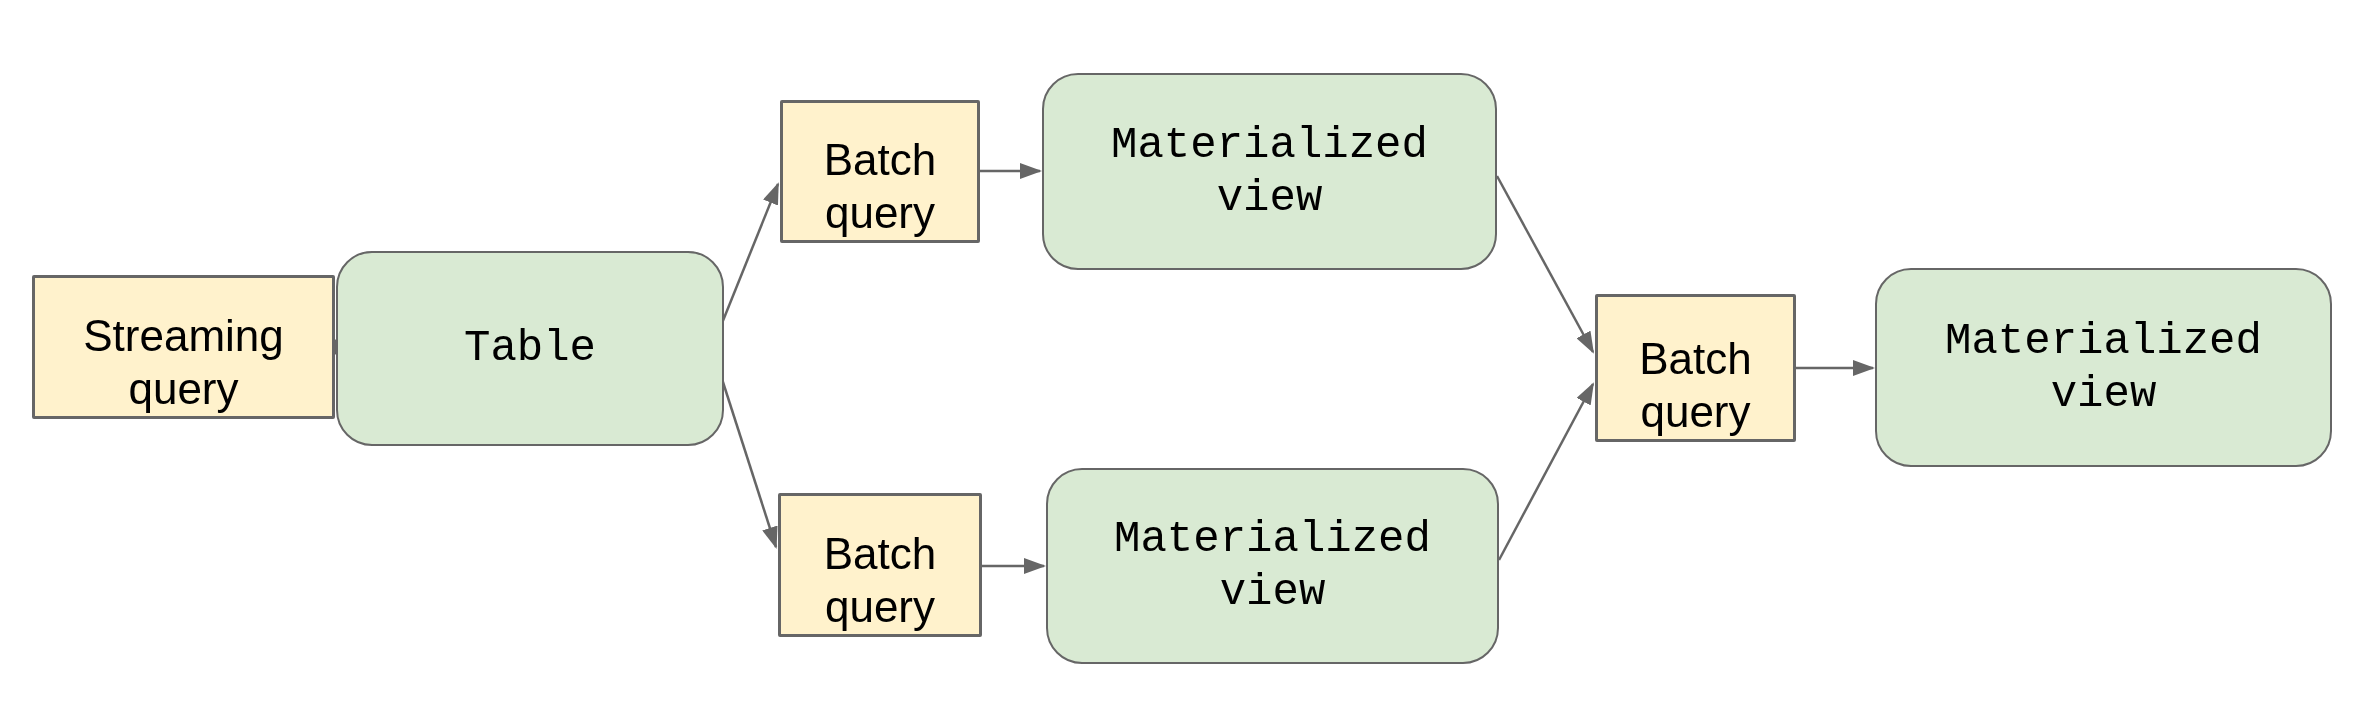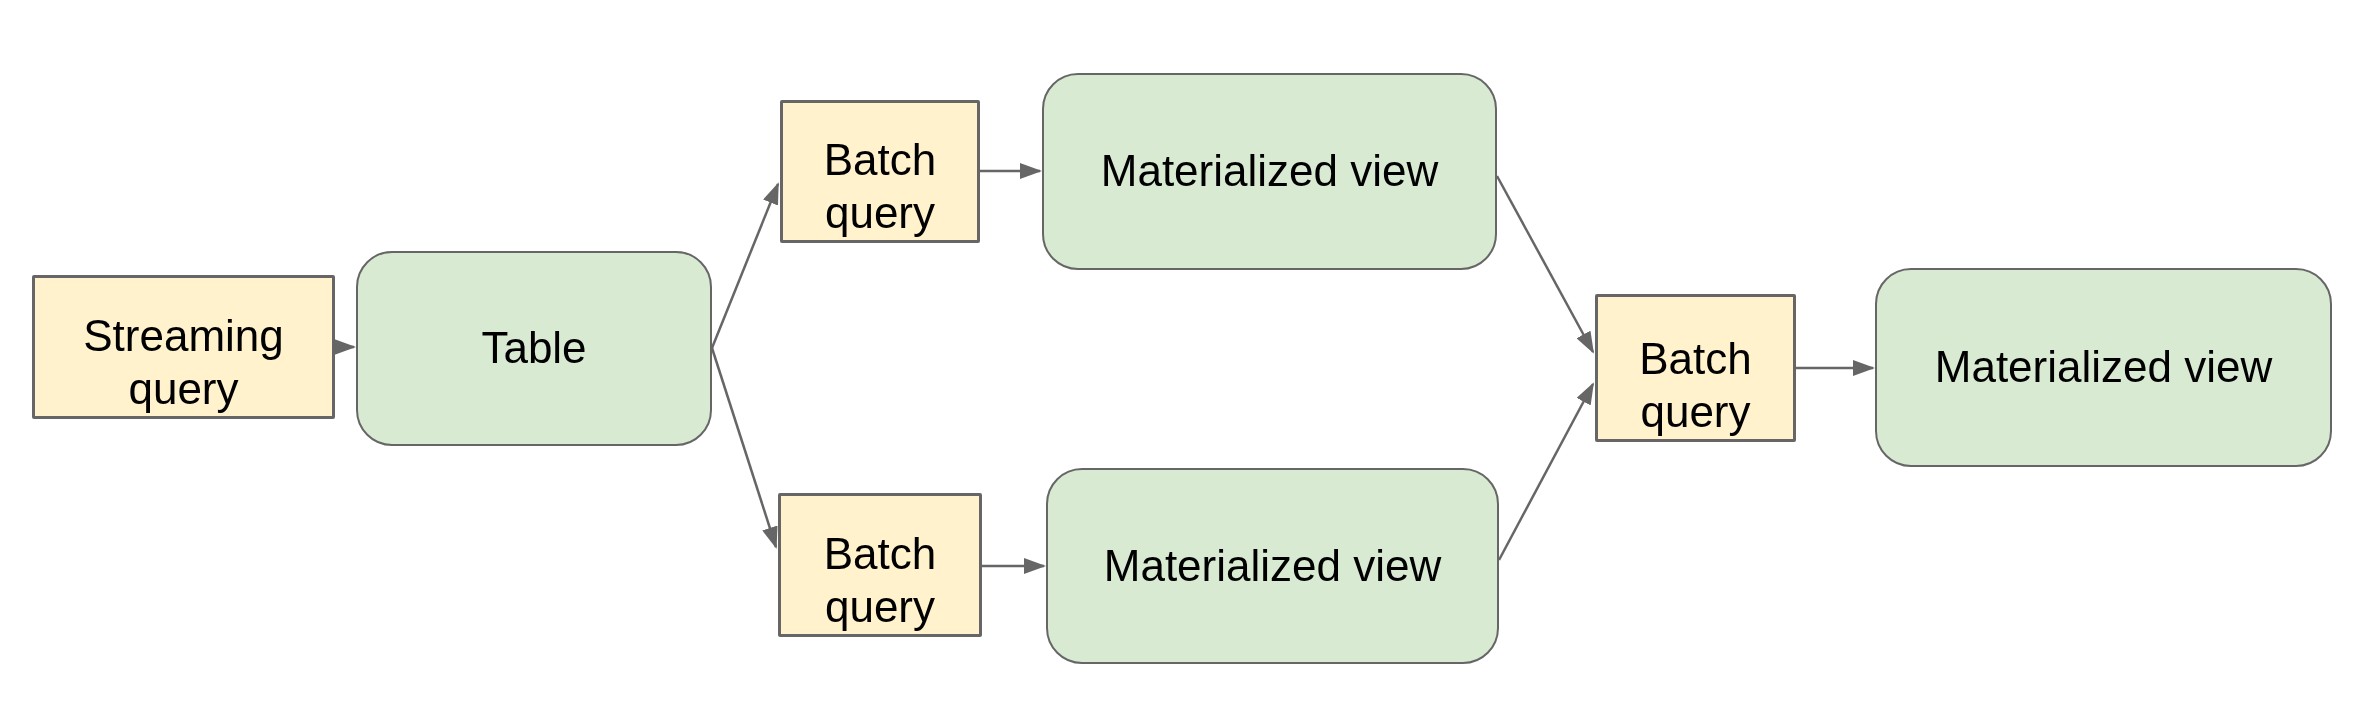--- a/index.html
+++ b/index.html
@@ -36,20 +36,21 @@
   .node.query {
     background: var(--query-fill, #fff2cc);
     border: 3px solid var(--query-border, #666666);
     border-radius: 2px;
     align-items: flex-end;
   }
   .node.view {
     background: var(--view-fill, #d9ead3);
     border: 2.5px solid var(--view-border, #666666);
     border-radius: 36px;
+    font-family: Liberation Mono, monospace;
   }
   .edge {
     stroke: var(--edge-color, #666666);
     stroke-width: 2.5;
   }
 </style>
 </head>
 <body>
 
 <div id="canvas" style="width: 2370px; height: 720px; background: rgb(255, 255, 255);">
@@ -66,21 +67,21 @@
       <line x1="982" y1="566" x2="1044" y2="566" class="edge" marker-end="url(#arrowhead)"></line>
       <line x1="1497" y1="176" x2="1593" y2="352" class="edge" marker-end="url(#arrowhead)"></line>
       <line x1="1499" y1="560" x2="1593" y2="384" class="edge" marker-end="url(#arrowhead)"></line>
       <line x1="1796" y1="368" x2="1873" y2="368" class="edge" marker-end="url(#arrowhead)"></line>
     </svg>
   <div id="nodes">
       <div class="node query" style="left: 32px; top: 275px; width: 303px; height: 144px;">
         <span class="node-label">Streaming
 query</span>
       </div>
-      <div class="node view" style="left: 356px; top: 251px; width: 356px; height: 195px; justify-content: center;">
+      <div class="node view" style="left: 336px; top: 251px; width: 388px; height: 195px; justify-content: center;">
         <span class="node-label">Table</span>
       </div>
       <div class="node query" style="left: 780px; top: 100px; width: 200px; height: 143px;">
         <span class="node-label">Batch
 query</span>
       </div>
       <div class="node view" style="left: 1042px; top: 73px; width: 455px; height: 197px;">
         <span class="node-label">Materialized view</span>
       </div>
       <div class="node query" style="left: 778px; top: 493px; width: 204px; height: 144px;">

